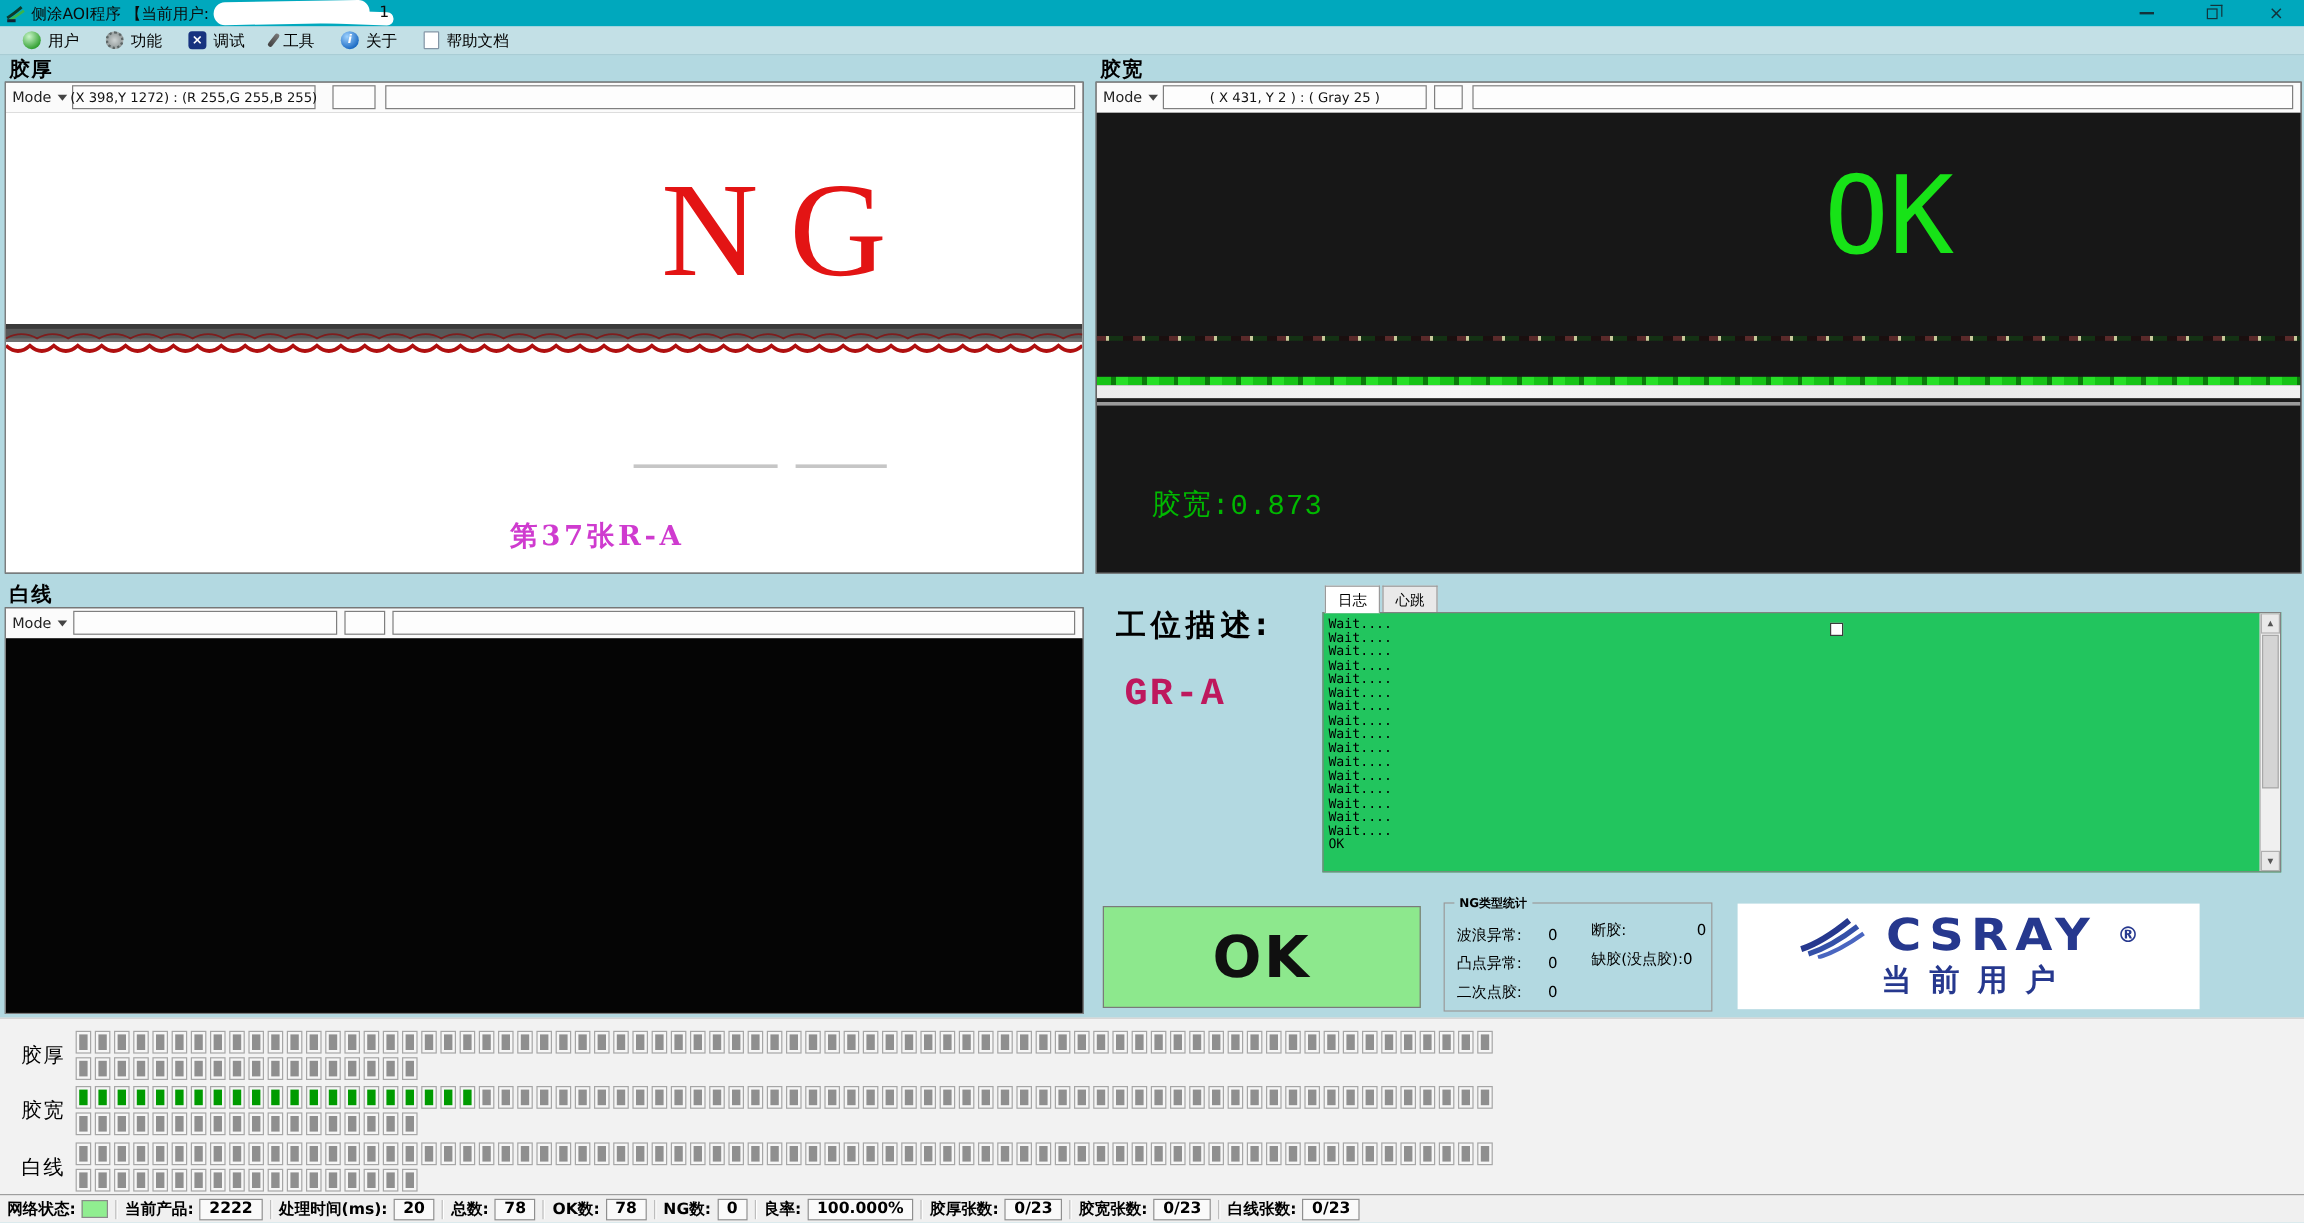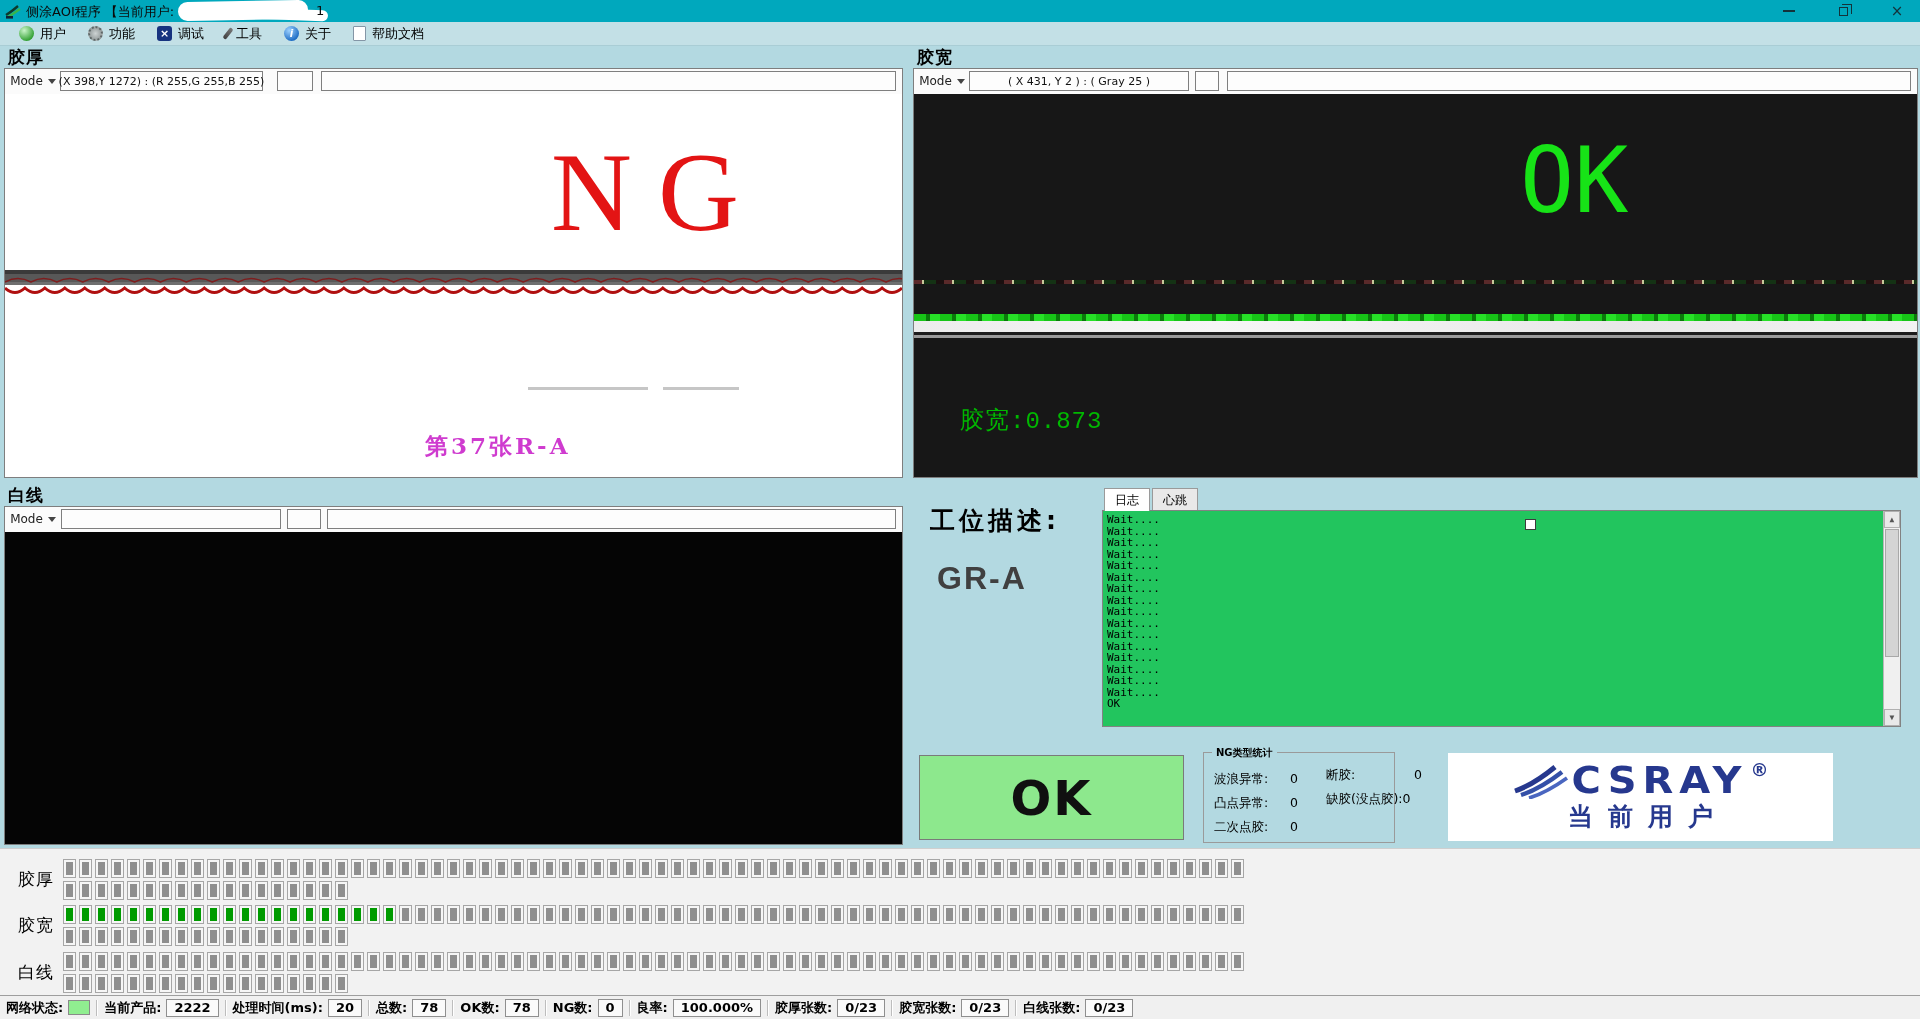--- a/index.html
+++ b/index.html
@@ -57,46 +57,46 @@
   .stripe-white{top:227px;height:11px;background:linear-gradient(90deg,#ececec,#f6f6f6 30%,#e8e8e8 70%,#f2f2f2)}
   .stripe-darkline{top:238px;height:3px;background:#1d1d1d}
   .stripe-grayline{top:241px;height:3px;background:#9b9b9b}
   .measure-text{position:absolute;left:46px;top:310px;font-family:Liberation Mono, monospace;font-size:24px;color:#00b800;letter-spacing:1px}
 
   
   .img-black{background:#050505}
 
   
   .station-label{position:absolute;left:17px;top:20px;font-size:25px;font-weight:bold;letter-spacing:4px;white-space:nowrap}
-  .station-value{position:absolute;left:24px;top:76px;font-family:Liberation Sans, sans-serif;font-size:32px;font-weight:bold;color:#404040;letter-spacing:2px}
+  .station-value{position:absolute;left:24px;top:76px;font-family:Liberation Mono, monospace;font-size:32px;font-weight:bold;color:#be185d;letter-spacing:2px}
   .tabgroup{position:absolute;left:189px;top:4px;width:800px;height:242px}
   .tabs{position:absolute;left:2px;top:0;height:23px;display:flex}
   .tab{padding:3px 10px 0 10px;font-size:12px;border:1px solid #9a9a9a;border-bottom:none;background:#e9e9e9;margin-right:2px;height:22px;cursor:default}
   .tab.active{background:#fff;position:relative;z-index:2;height:23px}
   .log-box{position:absolute;left:0;top:22px;width:799px;height:217px;background:#22c55e;border:1px solid #828282;font-family:"DejaVu Sans Mono","Liberation Mono",monospace;font-size:11px;line-height:11.5px;padding:3px 0 0 4px;overflow:hidden}
   .log-line{height:11.5px;white-space:pre}
   .log-checkbox{position:absolute;left:422px;top:8px;width:11px;height:11px;border:1px solid #3c3c3c;background:#fff}
   .scrollbar{position:absolute;right:0;top:0;width:17px;height:215px;background:#f0f0f0;border-left:1px solid #b8b8b8}
   .sb-btn{position:absolute;left:0;width:16px;height:17px;background:#e9e9e9;border:1px solid #b0b0b0;font-size:8px;color:#555;display:flex;align-items:center;justify-content:center}
   .sb-up{top:0}.sb-down{bottom:0}
   .sb-thumb{position:absolute;left:1px;top:18px;width:14px;height:128px;background:#d4d4d4;border:1px solid #a8a8a8}
 
   .ok-banner{position:absolute;left:6px;top:271px;width:265px;height:85px;background:#8de88d;border:1px solid #7a7a7a;display:flex;align-items:center;justify-content:center;font-size:48px;font-weight:bold;color:#101010;letter-spacing:2px}
-  .ng-group{position:absolute;left:290px;top:268px;width:192px;height:91px;border:1px solid #9a9a9a}
+  .ng-group{position:absolute;left:290px;top:268px;width:224px;height:91px;border:1px solid #9a9a9a}
   .ng-title{position:absolute;left:8px;top:-7px;background:#b3d9e1;padding:0 4px;font-size:10px;font-weight:bold}
   .ng-col{position:absolute;font-size:12.5px}
   .ng-col1{left:10px;top:18px}
   .ng-col2{left:122px;top:14px}
   .ng-row{display:flex;margin-bottom:7px;white-space:nowrap}
   .ng-col1 .ng-stat-label{width:76px}
   .ng-col2 .ng-stat-label{min-width:60px}
   .ng-col2 .ng-row:first-child .ng-stat-value{margin-left:28px}
 
   .logo-box{position:absolute;left:535px;top:269px;width:385px;height:88px;background:#fff;display:flex;flex-direction:column;align-items:center;justify-content:center}
-  .logo-row{display:flex;align-items:flex-start;gap:3px}
+  .logo-row{display:flex;align-items:center;gap:17px}
   .logo-name{font-size:40px;font-weight:bold;color:#26388e;letter-spacing:6px;line-height:0.95;transform:scaleY(0.92)}
   .logo-reg{font-size:18px;color:#26388e;font-weight:bold;line-height:1}
   .logo-cn{font-size:25px;font-weight:bold;color:#26388e;letter-spacing:15px;margin-top:1px;text-indent:15px}
 
   
   .progress-strip{position:absolute;left:0;top:848px;width:100%;height:147px;background:#f2f2f2;border-top:1px solid #cfcfcf}
   .pg-group{position:absolute;left:0;width:100%;height:44px}
   .pg-label{position:absolute;left:18px;top:9px;font-size:17px;letter-spacing:1px}
   .pg-row{position:absolute;left:63px;height:19px;display:flex;gap:3px}
   .pg-row1{top:0}.pg-row2{top:22px}

